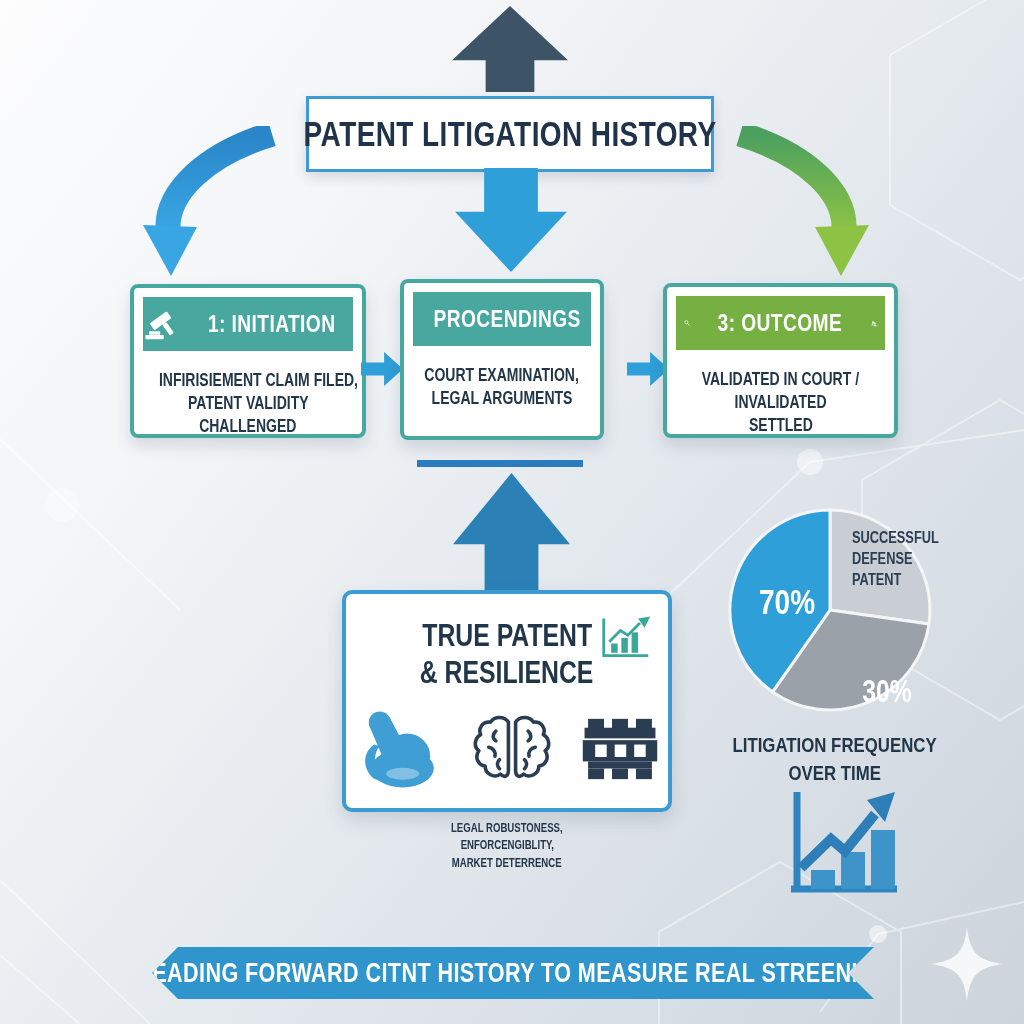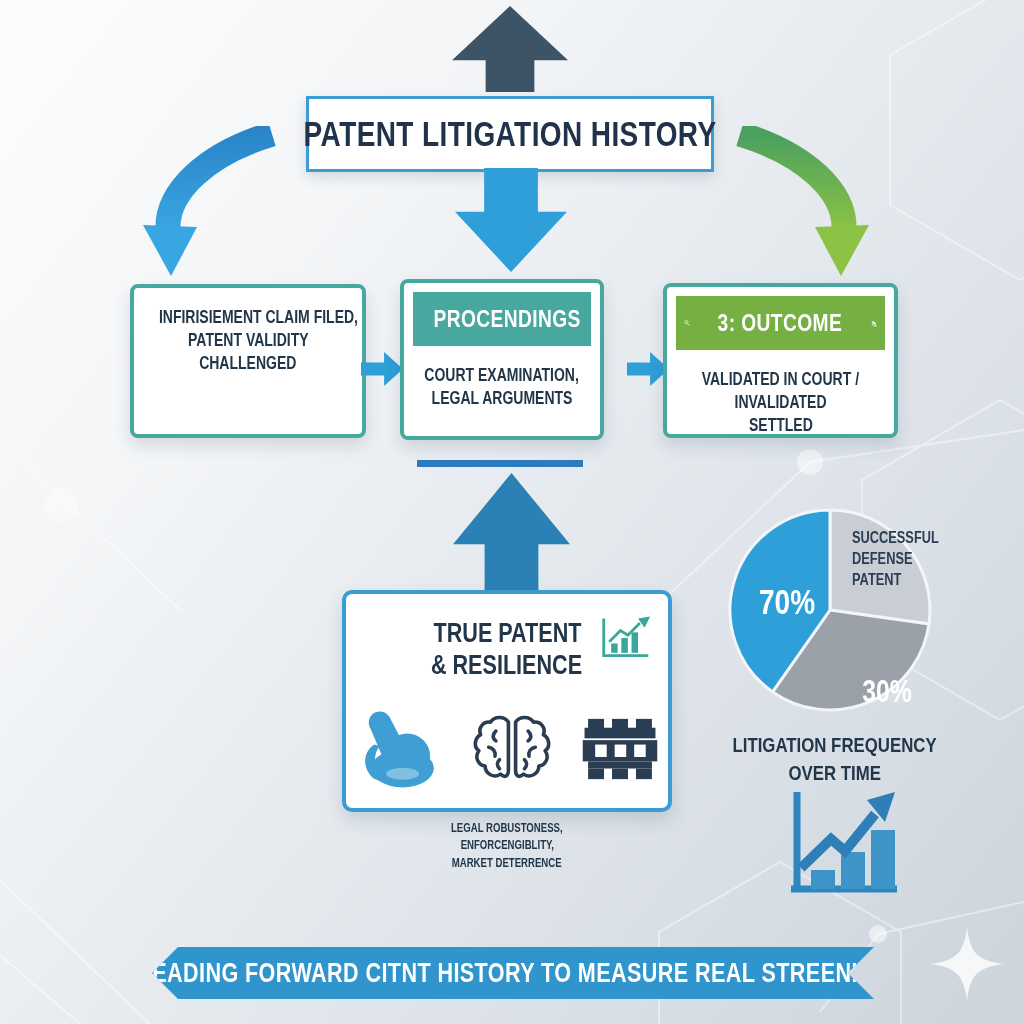--- a/index.html
+++ b/index.html
@@ -31,21 +31,21 @@
   .hdr-green{background:#76b043;}
   .conn-arrow{width:42px;height:34px;background:#2e9fd8;
     clip-path:polygon(0 31%,55% 31%,55% 0,100% 50%,55% 100%,55% 69%,0 69%);}
   
   .divider{left:417px;top:460px;width:166px;height:7px;background:#2a7cbf;}
   .up-arrow{left:453px;top:473px;width:117px;height:117px;background:#2b81b6;
     clip-path:polygon(50% 0,100% 61%,73% 61%,73% 100%,27% 100%,27% 61%,0 61%);}
   
   .res-box{left:342px;top:590px;width:330px;height:222px;background:#fff;border:4px solid #3d9bd4;
     border-radius:10px;box-sizing:border-box;box-shadow:0 8px 18px rgba(40,60,85,.16);}
-  .res-title{margin-top:24px;text-align:center;font-size:27px;font-weight:bold;color:#223649;line-height:1.18;}
+  .res-title{margin-top:24px;text-align:center;font-size:31px;font-weight:bold;color:#223649;line-height:1.18;}
   .res-icons{position:absolute;left:0;right:0;bottom:16px;display:flex;align-items:center;justify-content:center;gap:26px;}
   .res-caption{left:342px;top:820px;width:330px;text-align:center;font-size:12px;font-weight:bold;
     color:#223649;line-height:1.45;}
   
   .pie-wrap{left:722px;top:502px;width:216px;height:216px;}
   .pie-label{position:absolute;font-weight:bold;color:#fff;margin-top:34px;}
   .pie-70{left:30px;top:46px;font-size:35px;}
   .pie-30{left:134px;top:138px;font-size:31px;}
   .pie-legend{position:absolute;left:130px;top:26px;width:130px;color:#2b3d52;font-weight:bold;
     font-size:16px;line-height:1.3;text-align:left;}
@@ -100,20 +100,33 @@
       <linearGradient id="gradGreen" x1="0" y1="0" x2="0" y2="1">
         <stop offset="0" stop-color="#4ba05f"></stop>
           <stop offset="1" stop-color="#8cc344"></stop>
       </linearGradient>
     </defs>
     <path d="M8,8 C74,28 114,66 112,104" fill="none" stroke="url(#gradGreen)" stroke-width="25"></path>
     <polygon points="83,101 137,99 109,150" fill="#8cc344"></polygon>
   </svg>
 
   <div class="abs stage-box" style="left:130px;top:284px;width:236px;height:154px;">
+    <div class="stage-header hdr-teal">
+      <svg width="38" height="31" viewBox="0 0 54 44">
+        <g fill="#fff">
+          <g transform="rotate(-36 26 15)">
+            <rect x="8" y="9" width="30" height="12" rx="2"></rect>
+            <rect x="21.5" y="21" width="7" height="19" rx="2"></rect>
+          </g>
+          <rect x="2" y="37" width="26" height="6" rx="1"></rect>
+          <rect x="7" y="31.5" width="16" height="5" rx="1"></rect>
+        </g>
+      </svg>
+      <span class="cd">1: INITIATION</span>
+    </div>
     <div class="stage-body">
       <div><span class="cd">INFIRISIEMENT CLAIM FILED,</span></div>
       <div><span class="cd">PATENT VALIDITY</span></div>
       <div><span class="cd">CHALLENGED</span></div>
     </div>
   </div>
 
   <div class="abs conn-arrow" style="left:361px;top:352px;"></div>
 
   <div class="abs stage-box" style="left:400px;top:279px;width:204px;height:161px;">

